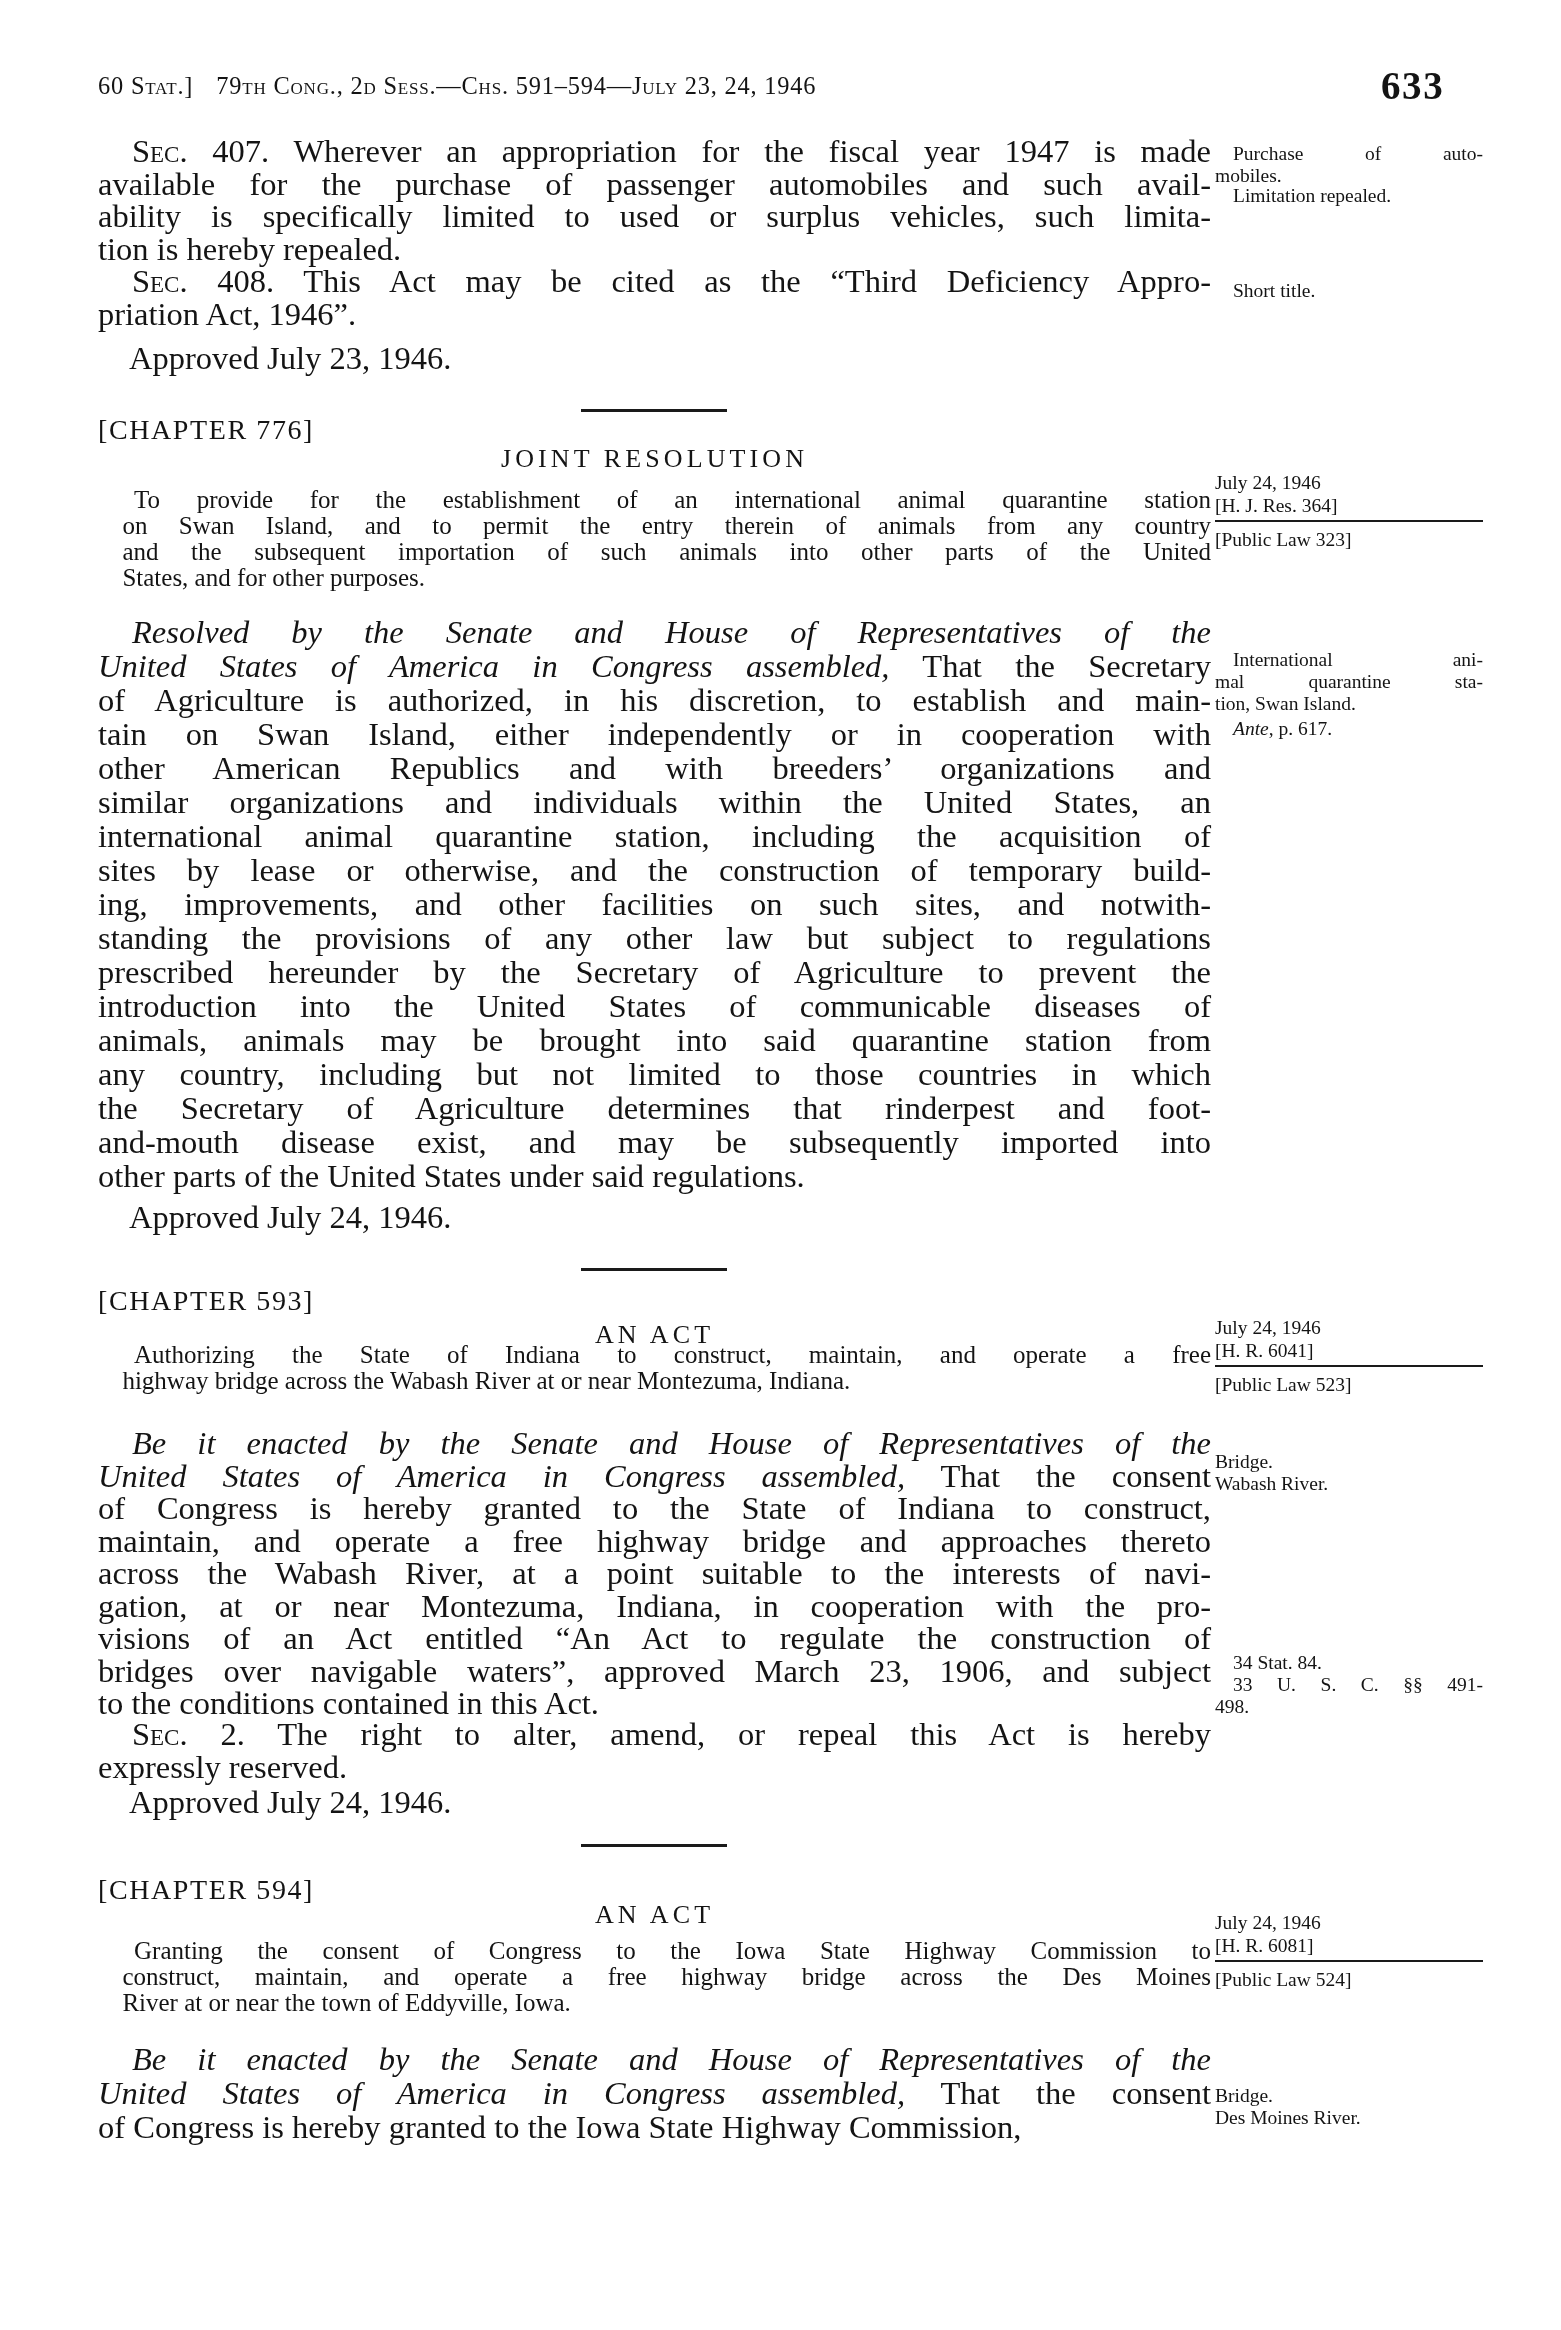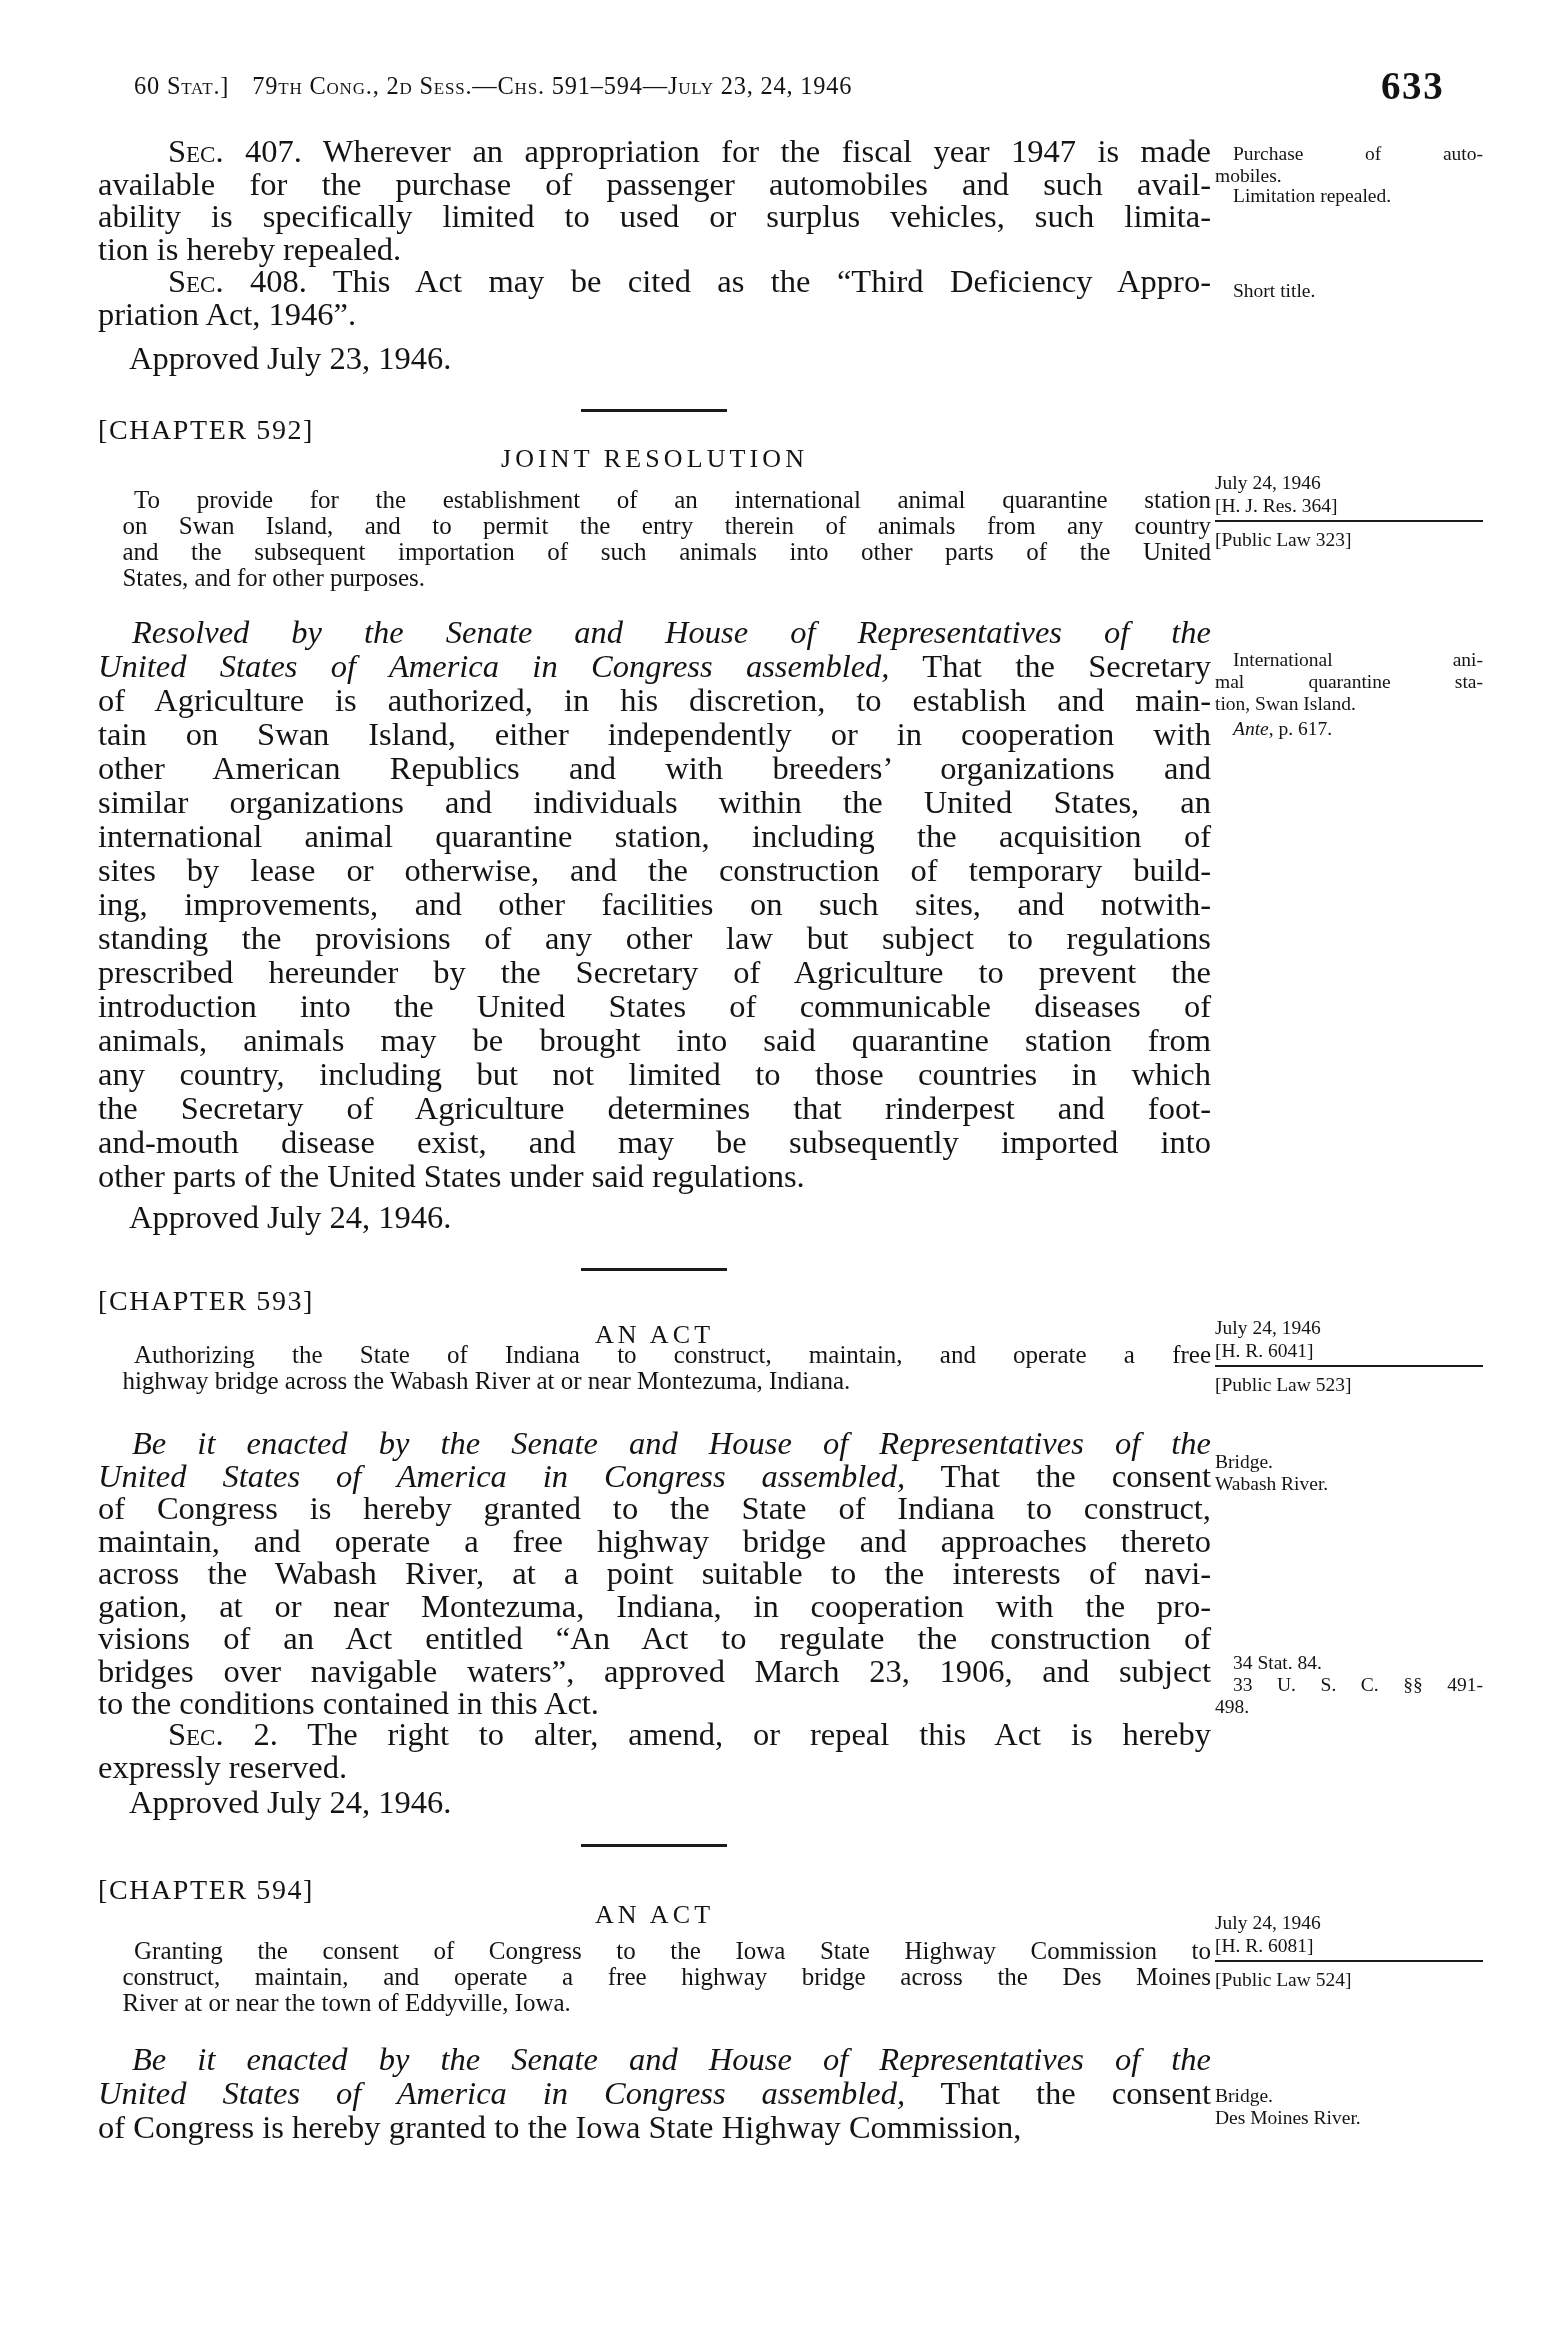--- a/index.html
+++ b/index.html
@@ -3,21 +3,21 @@
 <meta charset="utf-8">
 <style>
   html,body { margin:0; padding:0; background:#ffffff; }
   .page {
     position:relative; width:1562px; height:2330px; background:#ffffff;
     font-family:"Liberation Serif","DejaVu Serif",serif; color:#141414;
     overflow:hidden;
   }
   .abs { position:absolute; }
   .main { left:98px; width:1113px; }
-  .sc { font-variant:small-caps;margin-left:36px; }
+  .sc { font-variant:small-caps; }
   
   .hdr { top:72px; font-size:24.4px; line-height:28px; letter-spacing:0.8px; }
   .hdr .runhead { margin-left:23px; }
   .pagenum { top:63px; left:1381px; width:98px; font-size:39px; font-weight:bold; letter-spacing:1.6px; }
   
   .para { text-align:justify; }
   .b40 .tline { line-height:32.5px; }
   .b42 .tline { line-height:34px; }
   .para { font-size:32.5px; }
   .tline { text-align:justify; text-align-last:justify; }
@@ -68,21 +68,21 @@
       <div class="tline">mobiles.</div>
     </div>
   <div class="abs mnote ifirst" style="top:185px">
       <div class="tline">Limitation repealed.</div>
     </div>
   <div class="abs mnote ifirst" style="top:280px">
       <div class="tline">Short title.</div>
     </div>
 
   <div class="abs hrule" style="top:409px"></div>
-  <div class="abs main chlabel" style="top:414px">[CHAPTER 592]</div>
+  <div class="abs main chlabel" style="top:414px">[CHAPTER 776]</div>
   <div class="abs main chhead" style="top:444px">JOINT RESOLUTION</div>
   <div class="abs main para small hang" style="top:487px">
       <div class="tline">To provide for the establishment of an international animal quarantine station</div>
       <div class="tline">on Swan Island, and to permit the entry therein of animals from any country</div>
       <div class="tline">and the subsequent importation of such animals into other parts of the United</div>
       <div class="tline">States, and for other purposes.</div>
     </div>
   <div class="abs main para b42 ind" style="top:615px">
       <div class="tline"><i>Resolved by the Senate and House of Representatives of the</i></div>
       <div class="tline"><i>United States of America in Congress assembled,</i> That the Secretary</div>

